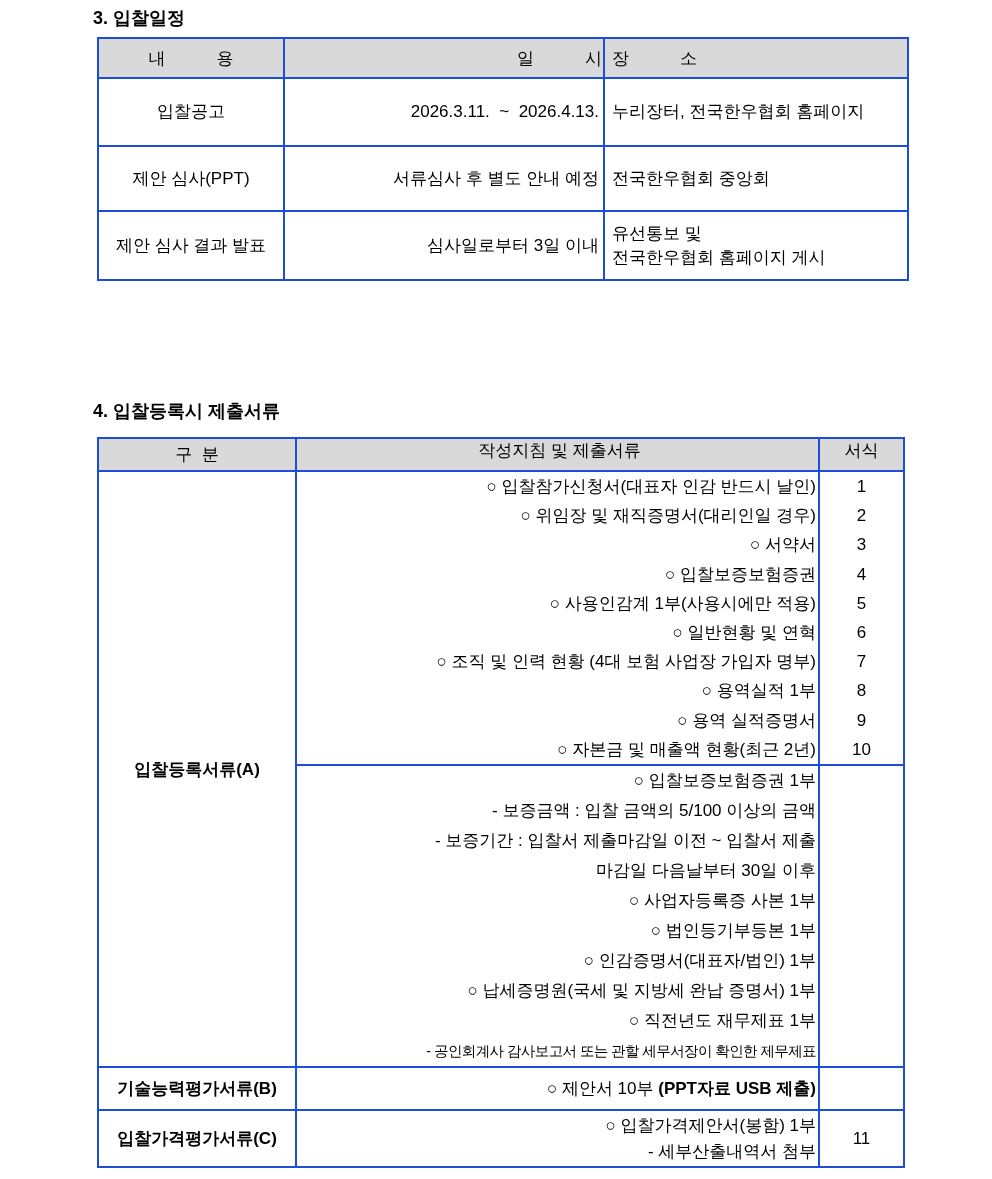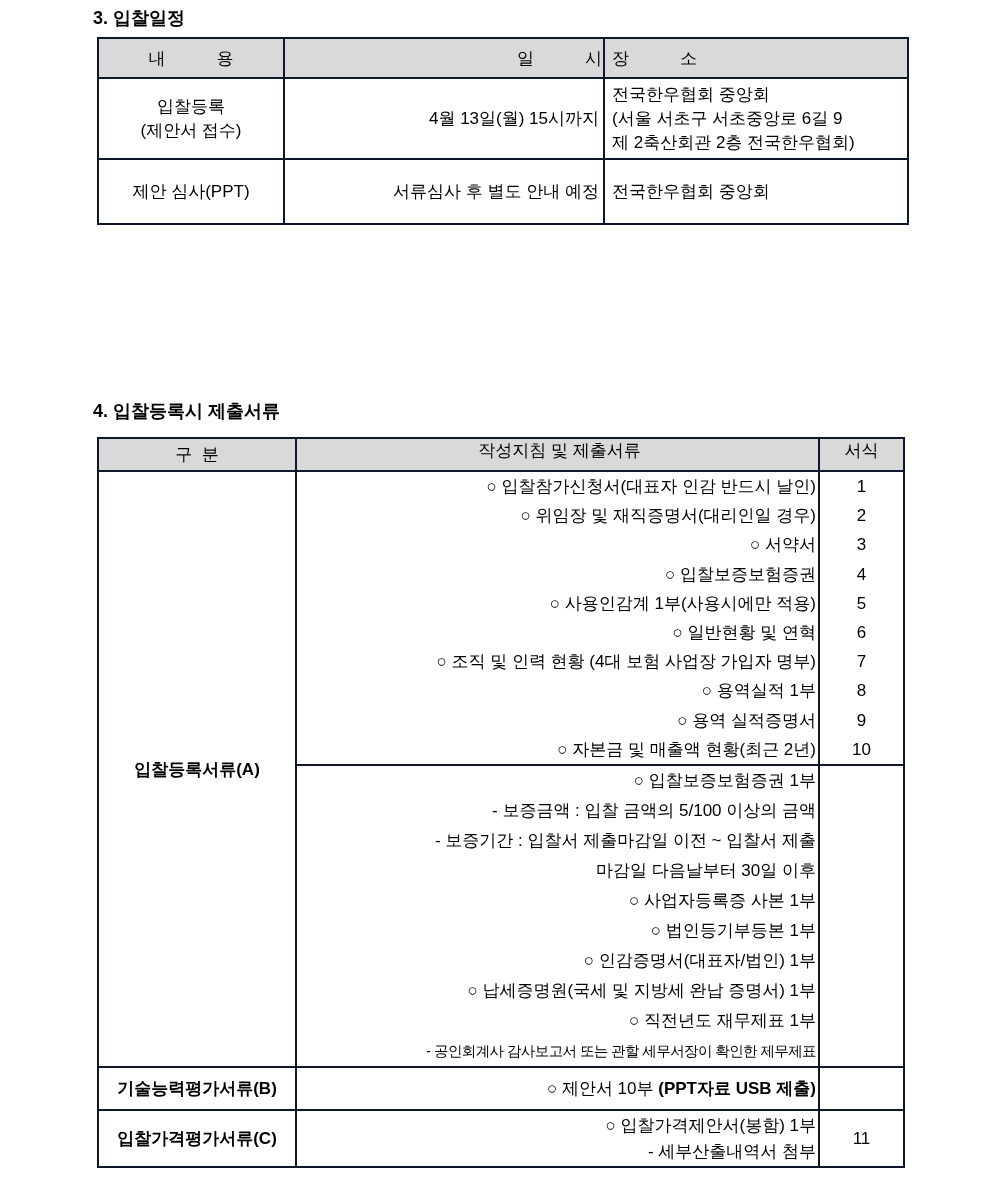--- a/index.html
+++ b/index.html
@@ -13,21 +13,21 @@
 
   .sec-title{
     position:absolute;left:93px;
     font-size:18px;font-weight:bold;letter-spacing:0px;
     white-space:pre;
   }
   #title3{top:6px;}
   #title4{top:399px;}
 
   table{border-collapse:collapse;table-layout:fixed;}
-  td,th{border:2px solid #0f172a;vertical-align:middle;overflow:hidden;}
+  td,th{border:2px solid #1d4ed8;vertical-align:middle;overflow:hidden;}
 
   
   .t1{position:absolute;left:97px;top:37px;width:808px;}
   .t1 th{
     background:#d9d9d9;height:36px;
     font-size:17px;font-weight:normal;text-align:center;white-space:pre;
   }
   .t1 td{
     font-size:17px;line-height:24px;white-space:pre-wrap;
     padding:2px 4px;
@@ -71,32 +71,35 @@
 
   <div class="sec-title" id="title3">3. 입찰일정</div>
 
   <table class="t1">
     <tbody>
         <tr>
       <th class="c-content">내   용</th>
       <th class="c-date">일   시</th>
       <th class="c-place">장   소</th>
     </tr>
-    <tr class="r2">
-      <td class="c-content">입찰등록
-(제안서 접수)</td>
-      <td class="c-date">4월 13일(월) 15시까지</td>
-      <td class="c-place">전국한우협회 중앙회
-(서울 서초구 서초중앙로 6길 9
-제 2축산회관 2층 전국한우협회)</td>
+    <tr class="r1">
+      <td class="c-content">입찰공고</td>
+      <td class="c-date">2026.3.11.  ~  2026.4.13.</td>
+      <td class="c-place">누리장터, 전국한우협회 홈페이지</td>
     </tr>
     <tr class="r3">
       <td class="c-content">제안 심사(PPT)</td>
       <td class="c-date">서류심사 후 별도 안내 예정</td>
       <td class="c-place">전국한우협회 중앙회</td>
+    </tr>
+    <tr class="r4">
+      <td class="c-content">제안 심사 결과 발표</td>
+      <td class="c-date">심사일로부터 3일 이내</td>
+      <td class="c-place">유선통보 및
+전국한우협회 홈페이지 게시</td>
     </tr>
   </tbody>
     </table>
 
   <div class="sec-title" id="title4">4. 입찰등록시 제출서류</div>
 
   <table class="t2">
     <tbody>
         <tr>
       <th class="c-group" style="font-weight:normal">구  분</th>

